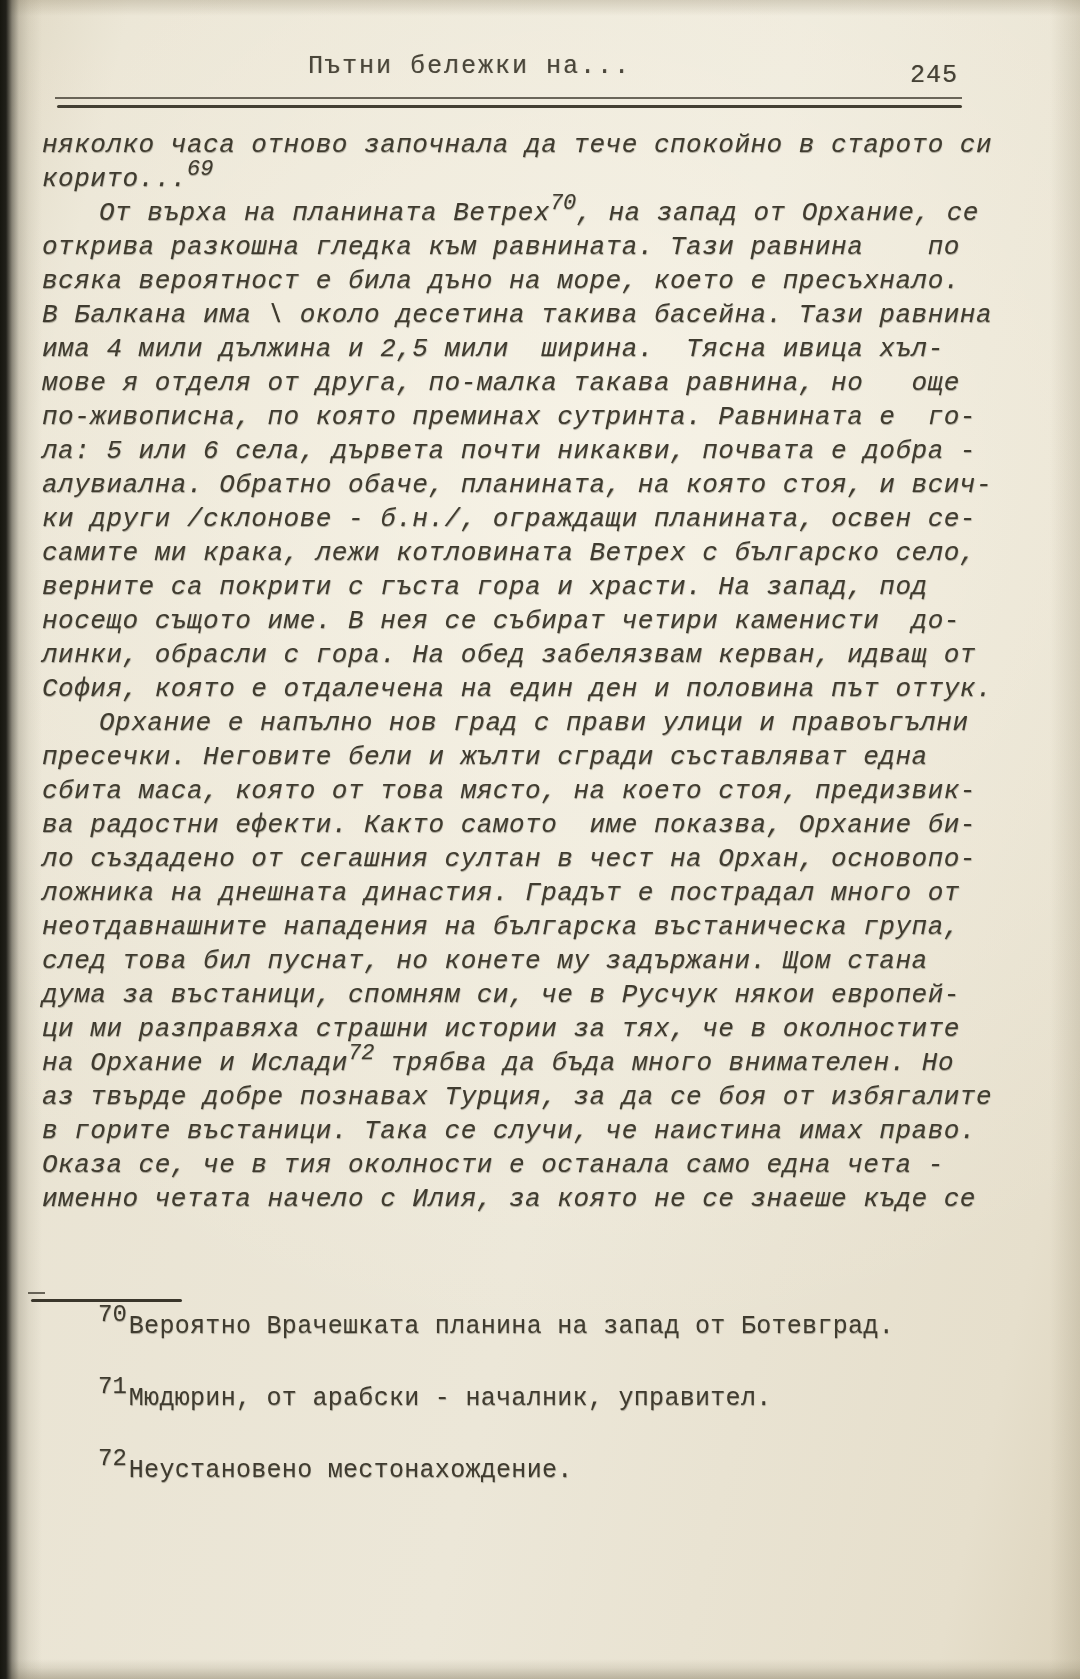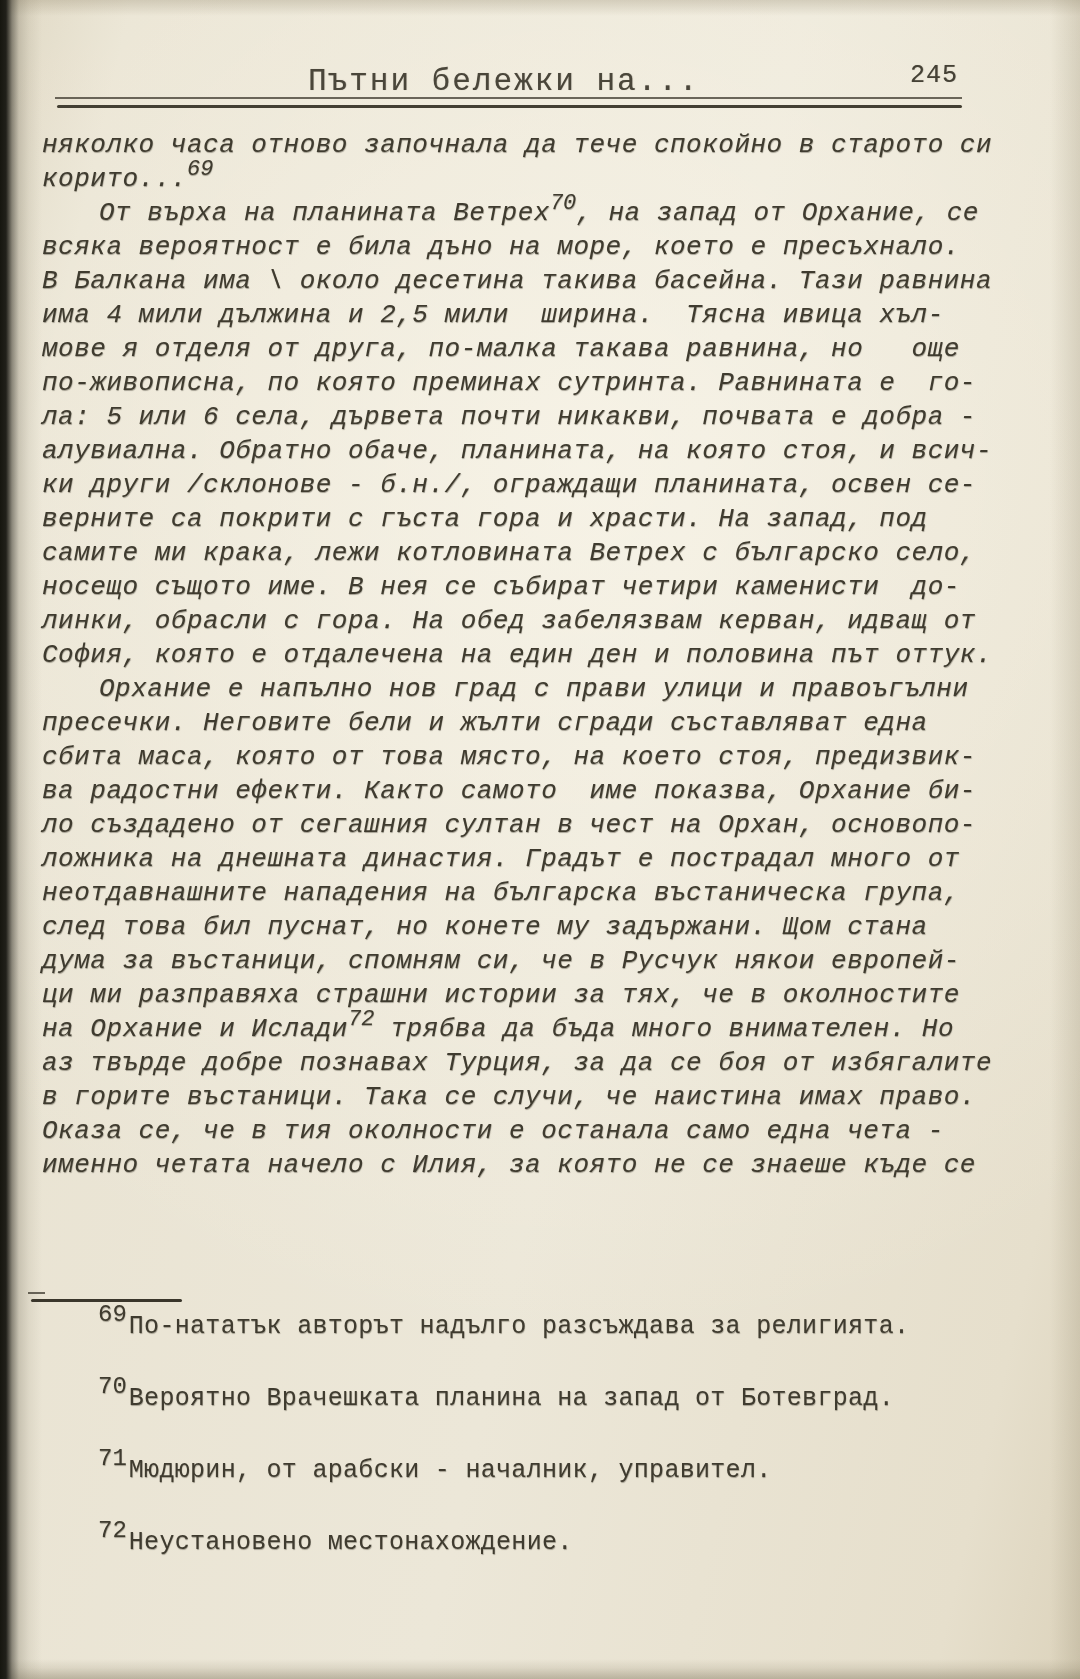--- a/index.html
+++ b/index.html
@@ -32,22 +32,22 @@
     position: absolute; bottom: 0; left: 0; right: 0; height: 20px;
     background: linear-gradient(to top, rgba(118,108,82,0.42), rgba(140,130,104,0.16) 55%, rgba(140,130,104,0));
   }
   .edge-right {
     position: absolute; top: 0; right: 0; width: 30px; height: 100%;
     background: linear-gradient(to left, rgba(150,140,113,0.26), rgba(150,140,113,0));
   }
 
   
   .head-title {
-    position: absolute; left: 308px; top: 64px;
-    font-size: 31px; letter-spacing: 2px; white-space: pre;
+    position: absolute; left: 308px; top: 52px;
+    font-size: 25px; letter-spacing: 2px; white-space: pre;
     color: #4a463a; text-shadow: 0.4px 0.4px 0.7px rgba(70,66,55,0.45);
   }
   .page-num {
     position: absolute; left: 910px; top: 61px;
     font-size: 25px; letter-spacing: 1px;
     color: #454135; text-shadow: 0.4px 0.4px 0.7px rgba(70,66,55,0.45);
   }
   .rule-thin  { position: absolute; left: 55px; top: 97px;  width: 907px; height: 2px; background: rgba(72,68,56,0.8); }
   .rule-thick { position: absolute; left: 57px; top: 105px; width: 905px; height: 3px; background: #433f33; border-radius: 2px; }
 
@@ -97,30 +97,31 @@
 
   <div class="body-text">
 
     <div class="para">
       <div class="line">няколко часа отново започнала да тече спокойно в старото си</div>
       <div class="line"><span>корито...</span><sup class="fnref">69</sup><span></span></div>
     </div>
 
     <div class="para">
       <div class="line first-indent"><span>От върха на планината Ветрех</span><sup class="fnref">70</sup><span>, на запад от Орхание, се</span></div>
+      <div class="line">открива разкошна гледка към равнината. Тази равнина    по</div>
       <div class="line">всяка вероятност е била дъно на море, което е пресъхнало.</div>
       <div class="line">В Балкана има \ около десетина такива басейна. Тази равнина</div>
       <div class="line">има 4 мили дължина и 2,5 мили  ширина.  Тясна ивица хъл-</div>
       <div class="line">мове я отделя от друга, по-малка такава равнина, но   още</div>
       <div class="line">по-живописна, по която преминах сутринта. Равнината е  го-</div>
       <div class="line">ла: 5 или 6 села, дървета почти никакви, почвата е добра -</div>
       <div class="line">алувиална. Обратно обаче, планината, на която стоя, и всич-</div>
       <div class="line">ки други /склонове - б.н./, ограждащи планината, освен се-</div>
+      <div class="line">самите ми крака, лежи котловината Ветрех с българско село,</div>
       <div class="line">верните са покрити с гъста гора и храсти. На запад, под</div>
-      <div class="line">самите ми крака, лежи котловината Ветрех с българско село,</div>
       <div class="line">носещо същото име. В нея се събират четири каменисти  до-</div>
       <div class="line">линки, обрасли с гора. На обед забелязвам керван, идващ от</div>
       <div class="line">София, която е отдалечена на един ден и половина път оттук.</div>
     </div>
 
     <div class="para">
       <div class="line first-indent">Орхание е напълно нов град с прави улици и правоъгълни</div>
       <div class="line">пресечки. Неговите бели и жълти сгради съставляват една</div>
       <div class="line">сбита маса, която от това място, на което стоя, предизвик-</div>
       <div class="line">ва радостни ефекти. Както самото  име показва, Орхание би-</div>
@@ -136,19 +137,18 @@
       <div class="line">Оказа се, че в тия околности е останала само една чета -</div>
       <div class="line">именно четата начело с Илия, за която не се знаеше къде се</div>
     </div>
 
   </div>
 
   <div class="fn-sep-dash"></div>
   <div class="fn-sep"></div>
 
   <div class="footnotes">
-    <div class="footnote"><sup class="fn-num">69</sup><span class="fn-text">По-нататък авторът надълго разсъждава за религията.</span></div>
     <div class="footnote"><sup class="fn-num">70</sup><span class="fn-text">Вероятно Врачешката планина на запад от Ботевград.</span></div>
     <div class="footnote"><sup class="fn-num">71</sup><span class="fn-text">Мюдюрин, от арабски - началник, управител.</span></div>
     <div class="footnote"><sup class="fn-num">72</sup><span class="fn-text">Неустановено местонахождение.</span></div>
   </div>
 
 </div>
 
 </body></html>

